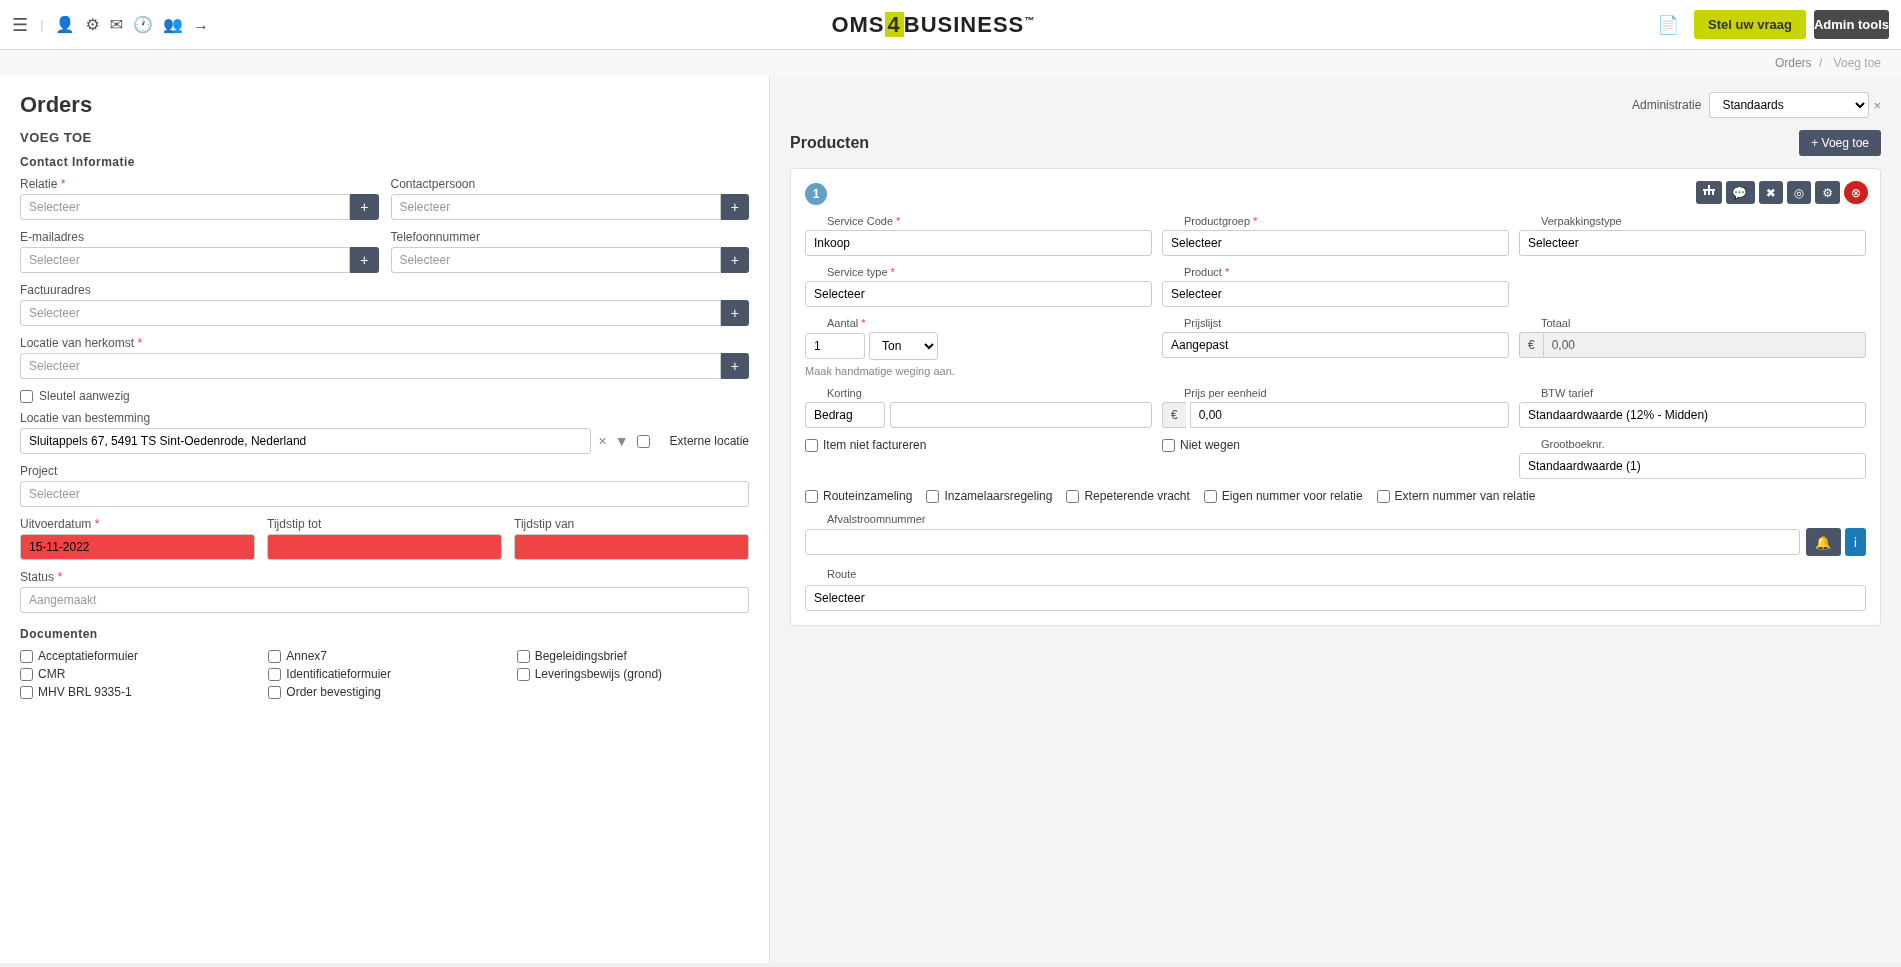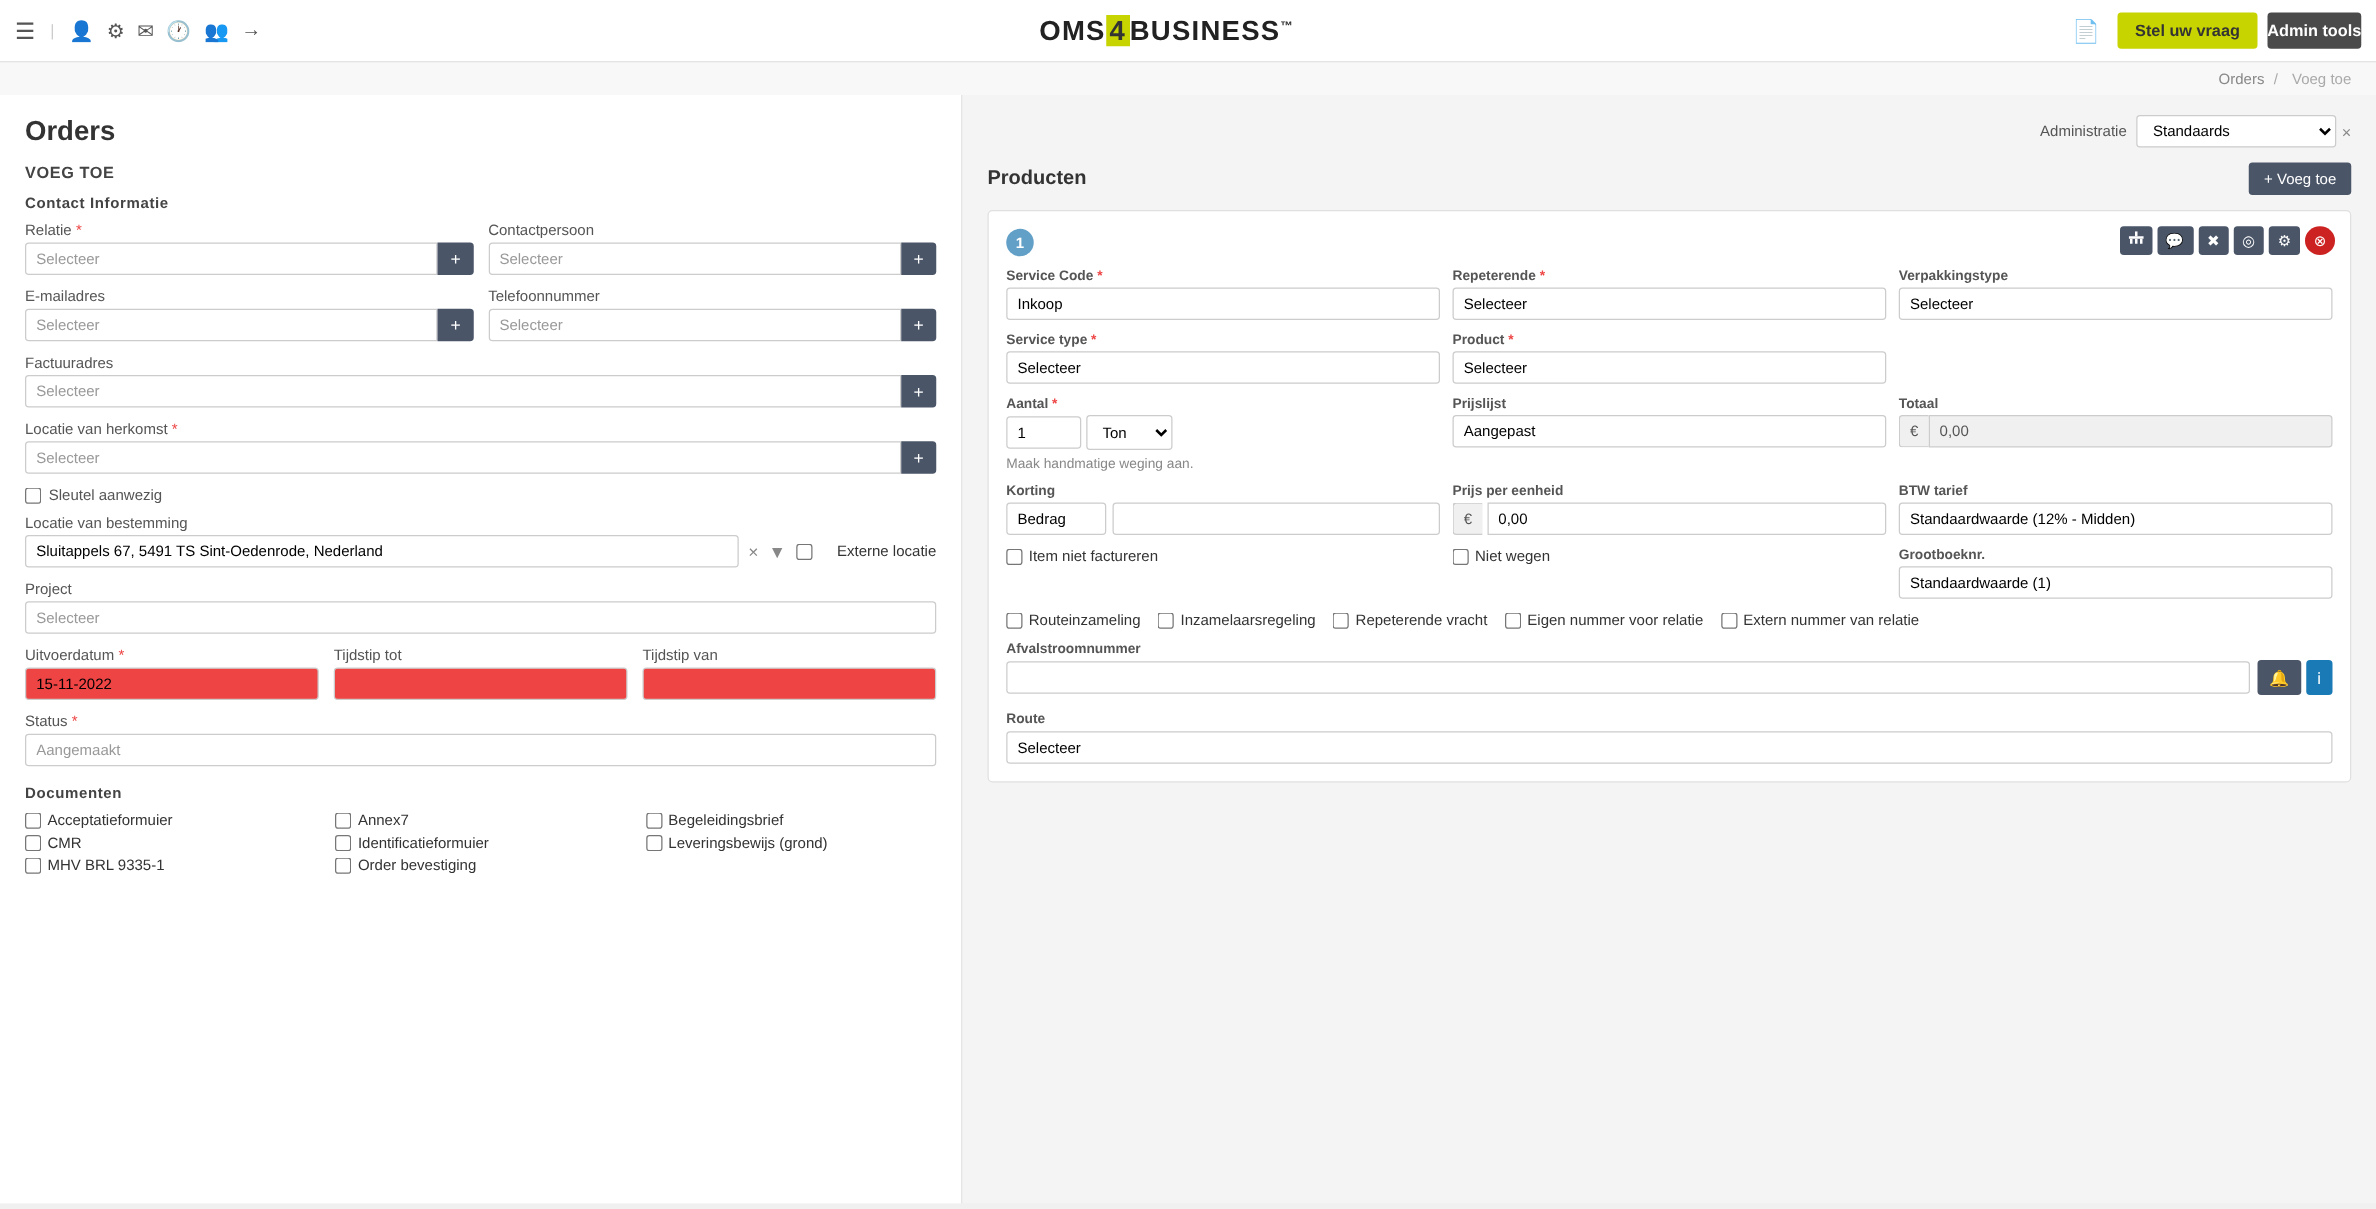--- a/index.html
+++ b/index.html
@@ -82,21 +82,21 @@
     .admin-select { border: 1px solid #ccc; padding: 4px 8px; font-size: 12px; border-radius: 3px; background: #fff; min-width: 160px; }
     .admin-x { color: #888; cursor: pointer; font-size: 13px; }
 
     .product-item { background: #fff; border: 1px solid #e0e0e0; border-radius: 4px; padding: 14px; margin-bottom: 12px; position: relative; }
     .product-number-badge { background: #62a0c8; color: #fff; border-radius: 50%; width: 22px; height: 22px; display: flex; align-items: center; justify-content: center; font-size: 12px; font-weight: bold; margin-bottom: 10px; }
     .product-action-icons { position: absolute; top: 12px; right: 12px; display: flex; gap: 4px; }
     .product-action-icons button { background: #4a5568; color: #fff; border: none; padding: 4px 7px; font-size: 12px; cursor: pointer; border-radius: 3px; }
 
     .prod-row { display: flex; gap: 10px; margin-bottom: 10px; }
     .prod-group { flex: 1; display: flex; flex-direction: column; gap: 3px; }
-    .prod-label { font-size: 11px; color: #555; font-weight: bold; }
+    .prod-label { font-size: 11px; color: #555; font-weight: normal; margin-left: 22px; }
     .prod-label .req { color: #e44; }
     .prod-select { width: 100%; border: 1px solid #ccc; padding: 5px 8px; font-size: 12px; border-radius: 3px; background: #fff; appearance: none; }
     .prod-input { width: 100%; border: 1px solid #ccc; padding: 5px 8px; font-size: 12px; border-radius: 3px; background: #fff; }
 
     .aantal-row { display: flex; gap: 4px; align-items: center; }
     .aantal-input { width: 60px; border: 1px solid #ccc; padding: 5px 8px; font-size: 12px; border-radius: 3px; }
     .aantal-unit { border: 1px solid #ccc; padding: 5px 8px; font-size: 12px; border-radius: 3px; background: #fff; }
 
     .totaal-wrap { display: flex; align-items: center; gap: 0; }
     .totaal-euro { border: 1px solid #ccc; padding: 5px 8px; font-size: 12px; border-radius: 3px 0 0 3px; background: #f0f0f0; color: #555; border-right: none; }
@@ -372,21 +372,21 @@
         <div class="prod-group">
           <label class="prod-label">
             <span>Service Code</span> <span class="req">*</span>
           </label>
           <select class="prod-select">
             <option value="Inkoop">Inkoop</option>
           </select>
         </div>
         <div class="prod-group">
           <label class="prod-label">
-            <span>Repeterende</span> <span class="req">*</span>
+            <span>Productgroep</span> <span class="req">*</span>
           </label>
           <select class="prod-select">
             <option value="Selecteer">Selecteer</option>
           </select>
         </div>
         <div class="prod-group">
           <label class="prod-label">Verpakkingstype</label>
           <select class="prod-select">
             <option value="Selecteer">Selecteer</option>
           </select>

